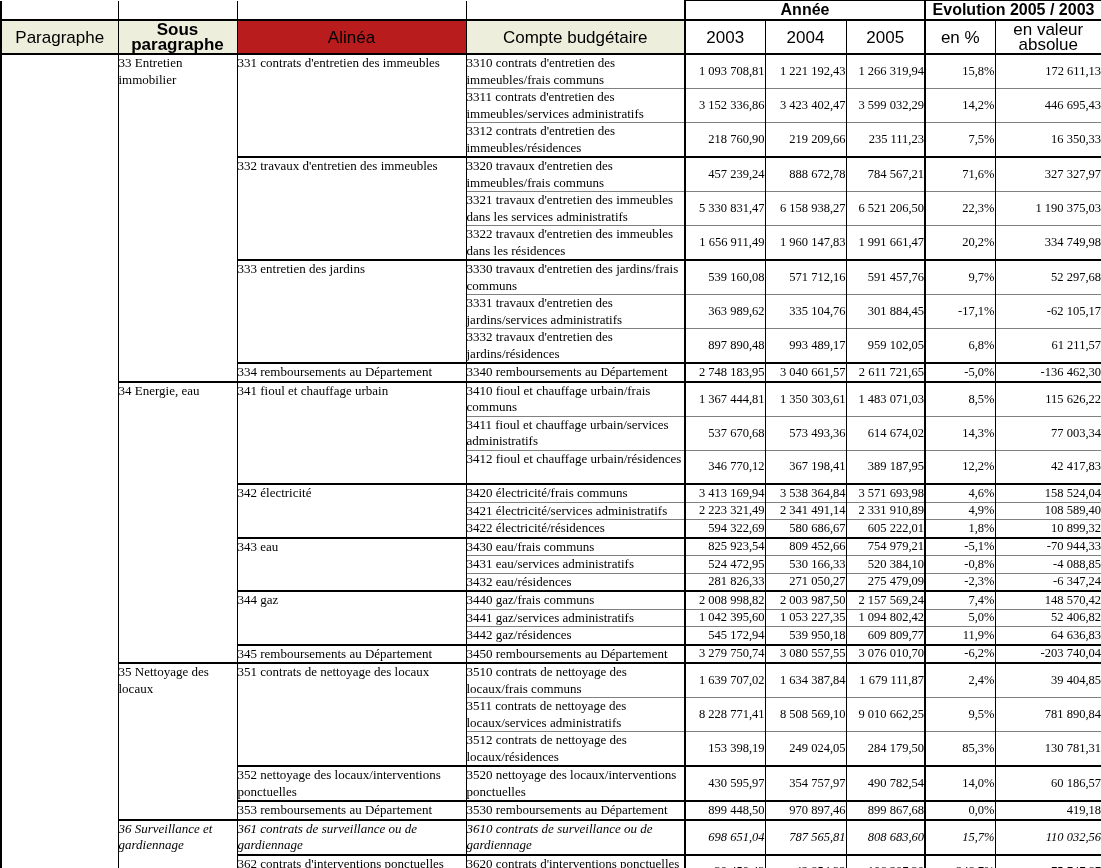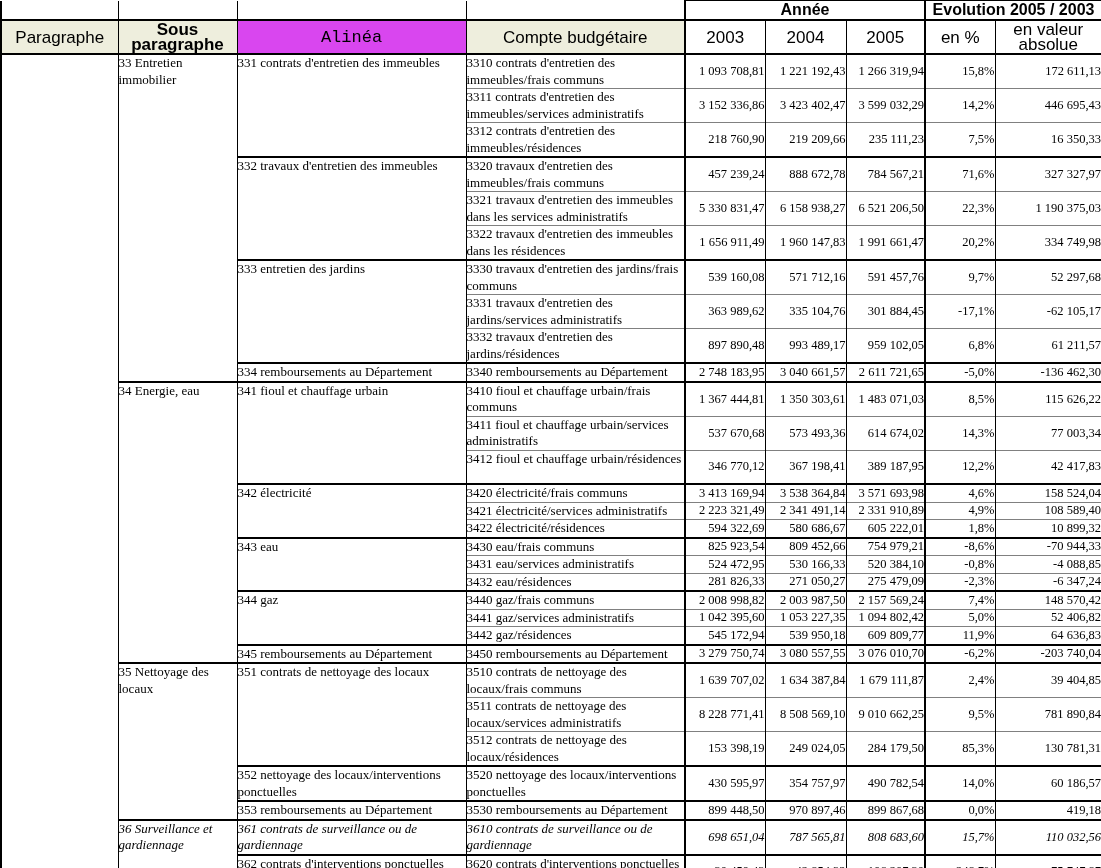--- a/index.html
+++ b/index.html
@@ -69,21 +69,21 @@
         <td class="ghost c1"></td>
         <td class="ghost"></td>
         <td class="ghost"></td>
         <td class="ghost"></td>
         <th class="annee" colspan="3">Année</th>
         <th class="evo" colspan="2">Evolution 2005 / 2003</th>
       </tr>
       <tr class="rowB">
         <th class="beige c1" style="background: rgb(238, 238, 221);">Paragraphe</th>
         <th class="beige" style="background: rgb(238, 238, 221); font-weight: bold;">Sous paragraphe</th>
-        <th class="beige" style="background: #d946ef; font-family: Liberation Mono, monospace;">Alinéa</th>
+        <th class="beige" style="background: #b91c1c;">Alinéa</th>
         <th class="beige" style="background: rgb(238, 238, 221);">Compte budgétaire</th>
         <th class="yr bl2">2003</th>
         <th class="yr">2004</th>
         <th class="yr">2005</th>
         <th class="yr bl2">en %</th>
         <th class="yr br2">en valeur absolue</th>
       </tr>
     </thead>
     <tbody id="tbody">
         <tr class="group-start" style="height: 34px;">
@@ -222,21 +222,21 @@
           <td class="num">605 222,01</td>
           <td class="num bl2">1,8%</td>
           <td class="num br2">10 899,32</td>
         </tr>
         <tr class="group-start" style="height: 17px;">
           <td class="txt" rowspan="3">343 eau</td>
           <td class="txt">3430 eau/frais communs</td>
           <td class="num bl2">825 923,54</td>
           <td class="num">809 452,66</td>
           <td class="num">754 979,21</td>
-          <td class="num bl2">-8,6%</td>
+          <td class="num bl2">-5,1%</td>
           <td class="num br2">-70 944,33</td>
         </tr>
         <tr class="row-inner" style="height: 17px;">
           <td class="txt">3431 eau/services administratifs</td>
           <td class="num bl2">524 472,95</td>
           <td class="num">530 166,33</td>
           <td class="num">520 384,10</td>
           <td class="num bl2">-0,8%</td>
           <td class="num br2">-4 088,85</td>
         </tr>

